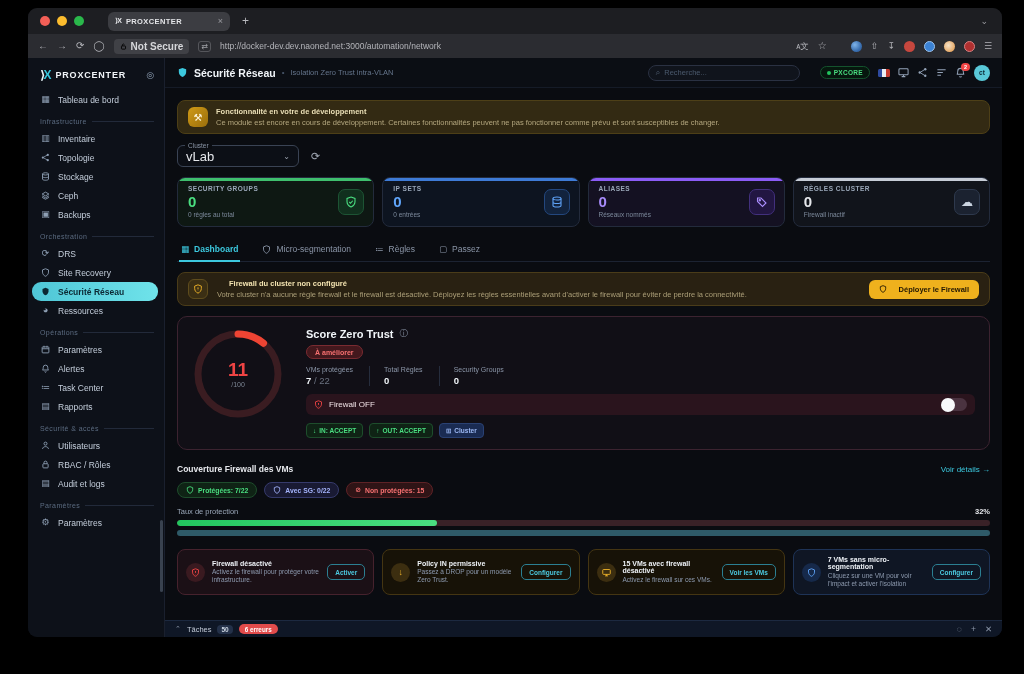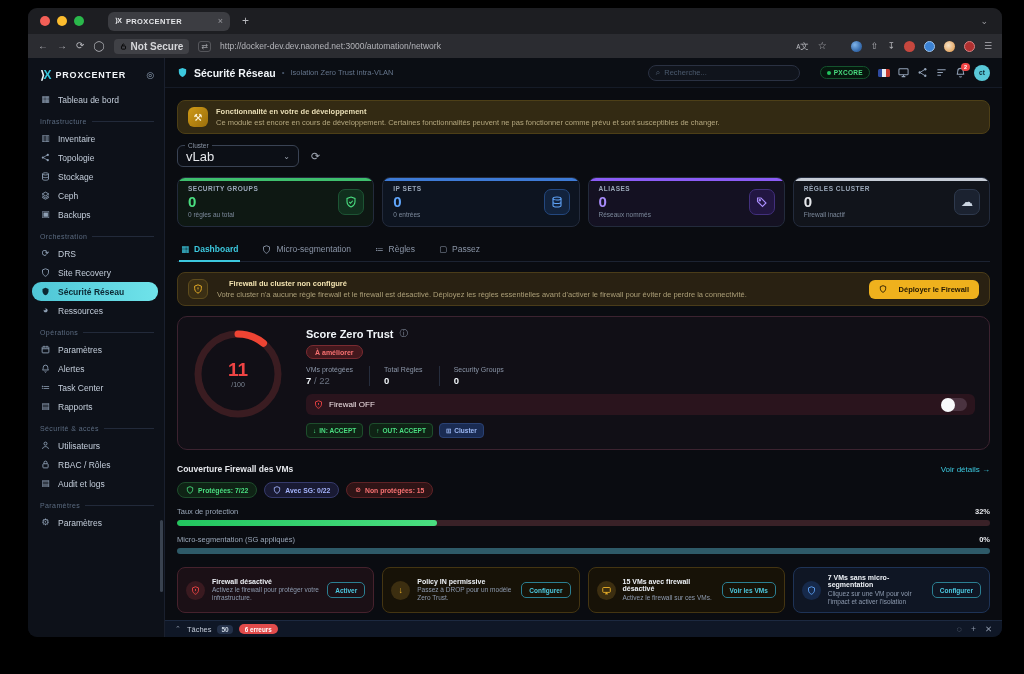--- a/index.html
+++ b/index.html
@@ -629,24 +629,20 @@
                 <span>Non protégées: 15</span>
               </span>
             </div>
             <div class="bar-row">
               <span class="bar-label">Taux de protection</span>
               <span class="bar-val">32%</span>
             </div>
             <div class="pbar pb-red-track">
                 <div class="fill" style="width: 32%;"></div>
               </div>
-            <div class="bar-row">
-              <span class="bar-label">Micro-segmentation (SG appliqués)</span>
-              <span class="bar-val">0%</span>
-            </div>
             <div class="pbar pb-teal-track">
                 <div class="fill" style="width: 0%;"></div>
               </div>
           </div>
 
           <div class="reco">
             <div class="reco-grid">
               <div class="rcard rc-red">
                 <span class="r-ic ri-red">
                     <svg viewBox="0 0 24 24" fill="none" stroke="currentColor" stroke-width="2.4">

